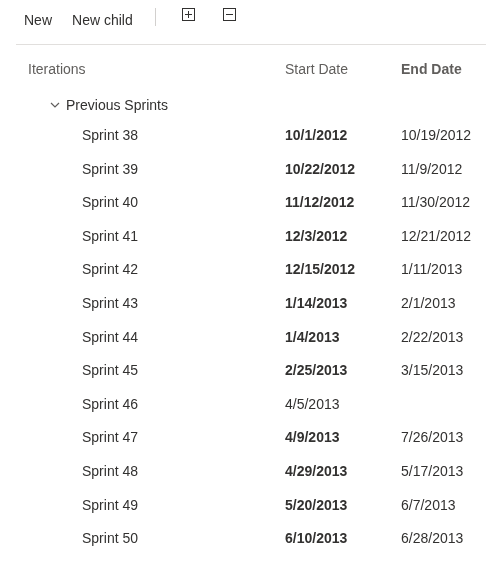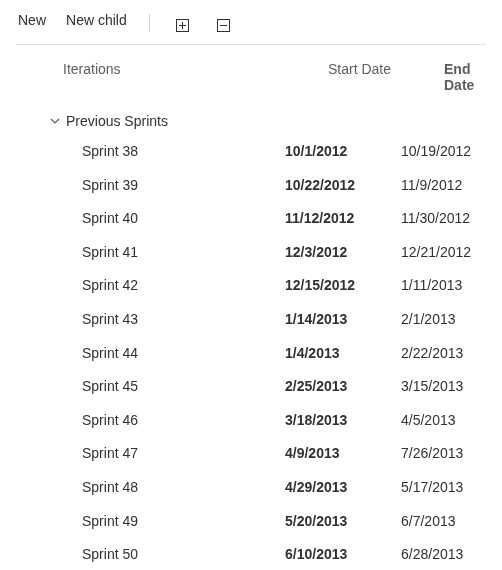--- a/index.html
+++ b/index.html
@@ -11,22 +11,22 @@
       font-family: "Segoe UI", -apple-system, BlinkMacSystemFont, sans-serif;
       font-size: 14px;
       color: #323130;
       background: #ffffff;
       width: 502px;
       height: 570px;
       overflow: hidden;
     }
     .toolbar {
       display: flex;
-      align-items: flex-end;
-      padding: 8px 20px 12px 10px;
+      align-items: flex-start;
+      padding: 8px 20px 12px 16px;
       gap: 4px;
     }
     .toolbar-btn {
       background: none;
       border: none;
       font-size: 14px;
       color: #323130;
       padding: 4px 8px;
       cursor: pointer;
       font-family: inherit;
@@ -56,22 +56,21 @@
       margin: 0 16px 10px 16px;
     }
     .table-header {
       display: flex;
       padding: 6px 0 14px 0;
       color: #605e5c;
       font-size: 14px;
     }
     .col-iterations {
       width: 285px;
-      padding-left: 20px;
-      margin-left: 43px;
+      padding-left: 28px;
     }
     .col-start {
       width: 116px;
     }
     .col-end {
       flex: 1;
       font-weight: bold;
     }
     .group-row {
       display: flex;
@@ -183,21 +182,20 @@
       <div class="cell-start">1/4/2013</div>
       <div class="cell-end">2/22/2013</div>
     </div>
     <div class="data-row">
       <div class="cell-name">Sprint 45</div>
       <div class="cell-start">2/25/2013</div>
       <div class="cell-end">3/15/2013</div>
     </div>
     <div class="data-row">
       <div class="cell-name">Sprint 46</div>
-      <div class="cell-start">3/18/2013</div>
       <div class="cell-end">4/5/2013</div>
     </div>
     <div class="data-row">
       <div class="cell-name">Sprint 47</div>
       <div class="cell-start">4/9/2013</div>
       <div class="cell-end">7/26/2013</div>
     </div>
     <div class="data-row">
       <div class="cell-name">Sprint 48</div>
       <div class="cell-start">4/29/2013</div>

